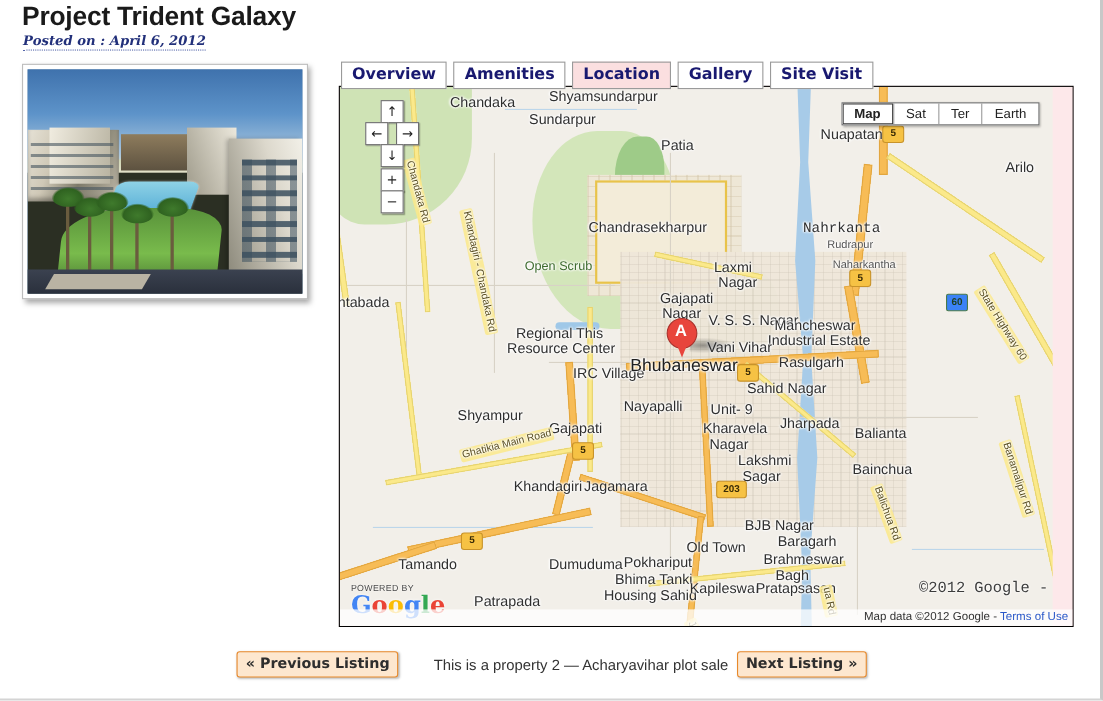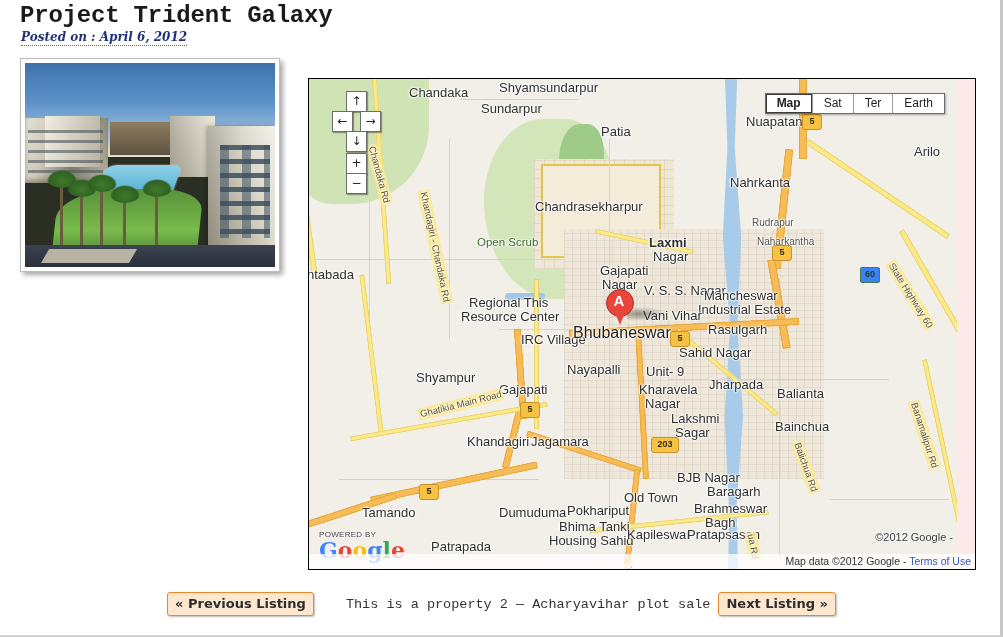--- a/index.html
+++ b/index.html
@@ -25,21 +25,21 @@
     box-sizing: border-box;
   }
   
   .page-title {
     position: absolute;
     left: 20px; top: 2px;
     font-size: 24px;
     font-weight: bold;
     color: #1a1a1a;
     letter-spacing: -0.2px;
-    font-family: Liberation Mono, monospace;
+    font-family: Liberation Sans, sans-serif;
   }
   .posted-on {
     position: absolute;
     left: 21px; top: 30px;
     font-size: 12px;
     font-style: italic;
     font-weight: bold;
     color: #22307a;
     border-bottom: 1px dotted #5566aa;
     padding-bottom: 1px;
@@ -386,24 +386,24 @@
   }
   .gmark .gword {
     font-family: "DejaVu Serif", serif;
     font-size: 22px; font-weight: bold; line-height: 22px;
     text-shadow: 0 0 3px #fff;
   }
   .gb { color:#4285f4; } .gr { color:#ea4335; } .gy { color:#fbbc05; } .gg { color:#34a853; }
   .attrib-top {
     position: absolute;
     right: 22px; bottom: 26px;
-    font-size: 11px; color: #3c3c3c;
+    font-size: 14px; color: #3c3c3c;
     text-shadow: 0 0 2px #fff, 0 0 3px #fff;
     z-index: 8;
-    font-family: Liberation Sans, sans-serif;
+    font-family: Liberation Mono, monospace;
   }
   .attrib-bar {
     position: absolute;
     left: 0; bottom: 0;
     width: 100%;
     padding: 1px 4px 2px 0;
     text-align: right;
     font-size: 10.5px;
     color: #333;
     background: rgba(255,255,255,0.75);
@@ -432,21 +432,21 @@
     padding: 3px 7px 4px 7px;
     box-shadow: 1px 1px 2px rgba(0,0,0,0.25);
     cursor: pointer;
     font-family: "DejaVu Sans", sans-serif;
     white-space: nowrap;
   }
   .nav-text {
     font-size: 13.5px;
     color: #333333;
     padding: 0 8px;
-    font-family: Liberation Mono, monospace;
+    font-family: Liberation Sans, sans-serif;
     white-space: nowrap;
     margin-left: 24px;
   }
 </style>
 </head>
 <body>
 
 <div class="page">
 
   <div class="page-title">Project Trident Galaxy</div>
@@ -474,20 +474,27 @@
       <div class="ph-palm" style="left:39%; height:27%;"></div>
       <div class="ph-palm" style="left:52%; height:30%;"></div>
       <div class="ph-shrub" style="left:16%;"></div>
       <div class="ph-shrub" style="left:27%;"></div>
       <div class="ph-shrub" style="left:38%;"></div>
       <div class="ph-road"></div>
       <div class="ph-path"></div>
     </div>
   </div>
 
+  <div class="tabs">
+    <div class="tab">Overview</div>
+    <div class="tab">Amenities</div>
+    <div class="tab active">Location</div>
+    <div class="tab">Gallery</div>
+    <div class="tab">Site Visit</div>
+  </div>
 
   <div class="map-outer">
     <div class="map-canvas" id="map-canvas">
 
       <div class="blob green-1"></div>
       <div class="blob green-2"></div>
       <div class="blob green-4"></div>
       <div class="blob green-3"></div>
       <div class="urban-2"></div>
       <div class="campus"></div>
@@ -539,24 +546,24 @@
 
       <div id="place-layer">
           <div class="mlabel mid" style="left: 100px; top: 8px;">Chandaka</div>
           <div class="mlabel mid" style="left: 190px; top: 3px;">Shyamsundarpur</div>
           <div class="mlabel mid" style="left: 172px; top: 24px;">Sundarpur</div>
           <div class="mlabel mid" style="left: 292px; top: 47px;">Patia</div>
           <div class="mlabel mid" style="left: 226px; top: 122px;">Chandrasekharpur</div>
           <div class="mlabel green" style="left: 168px; top: 157px;">Open Scrub</div>
           <div class="mlabel mid" style="left: 437px; top: 37px;">Nuapatana</div>
           <div class="mlabel mid" style="left: 605px; top: 67px;">Arilo</div>
-          <div class="mlabel mid" style="left: 421px; top: 98px;">Nahrkanta</div>
+          <div class="mlabel mid" style="left: 421px; top: 123px; font-family: Liberation Mono, monospace;">Nahrkanta</div>
           <div class="mlabel small" style="left: 443px; top: 138px;">Rudrapur</div>
           <div class="mlabel small" style="left: 448px; top: 157px;">Naharkantha</div>
-          <div class="mlabel mid" style="left: 340px; top: 158px; font-weight: bold;">Laxmi</div>
+          <div class="mlabel mid" style="left: 340px; top: 158px;">Laxmi</div>
           <div class="mlabel mid" style="left: 344px; top: 172px;">Nagar</div>
           <div class="mlabel mid" style="left: 291px; top: 186px;">Gajapati</div>
           <div class="mlabel mid" style="left: 293px; top: 200px;">Nagar</div>
           <div class="mlabel mid" style="left: 335px; top: 206px;">V. S. S. Nagar</div>
           <div class="mlabel mid" style="left: 395px; top: 211px;">Mancheswar</div>
           <div class="mlabel mid" style="left: 389px; top: 225px;">Industrial Estate</div>
           <div class="mlabel mid" style="left: 334px; top: 231px;">Vani Vihar</div>
           <div class="mlabel mid" style="left: 399px; top: 245px;">Rasulgarh</div>
           <div class="mlabel mid" style="left: -2px; top: 190px;">ntabada</div>
           <div class="mlabel mid" style="left: 160px; top: 218px;">Regional This</div>

